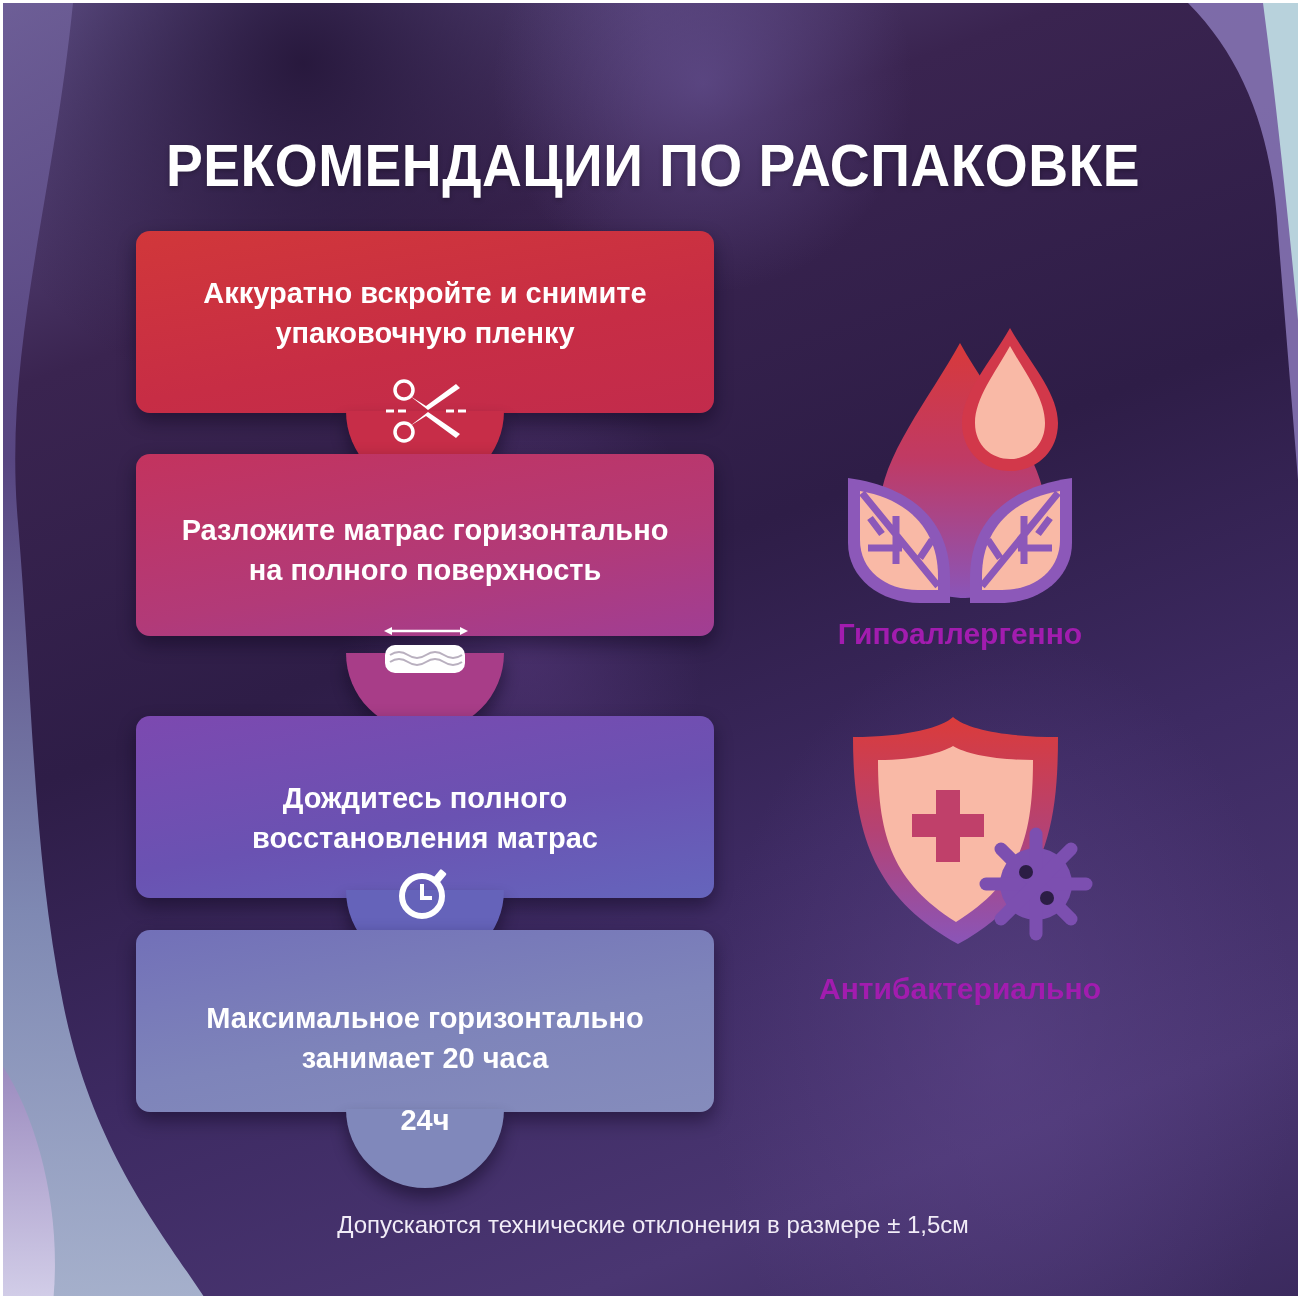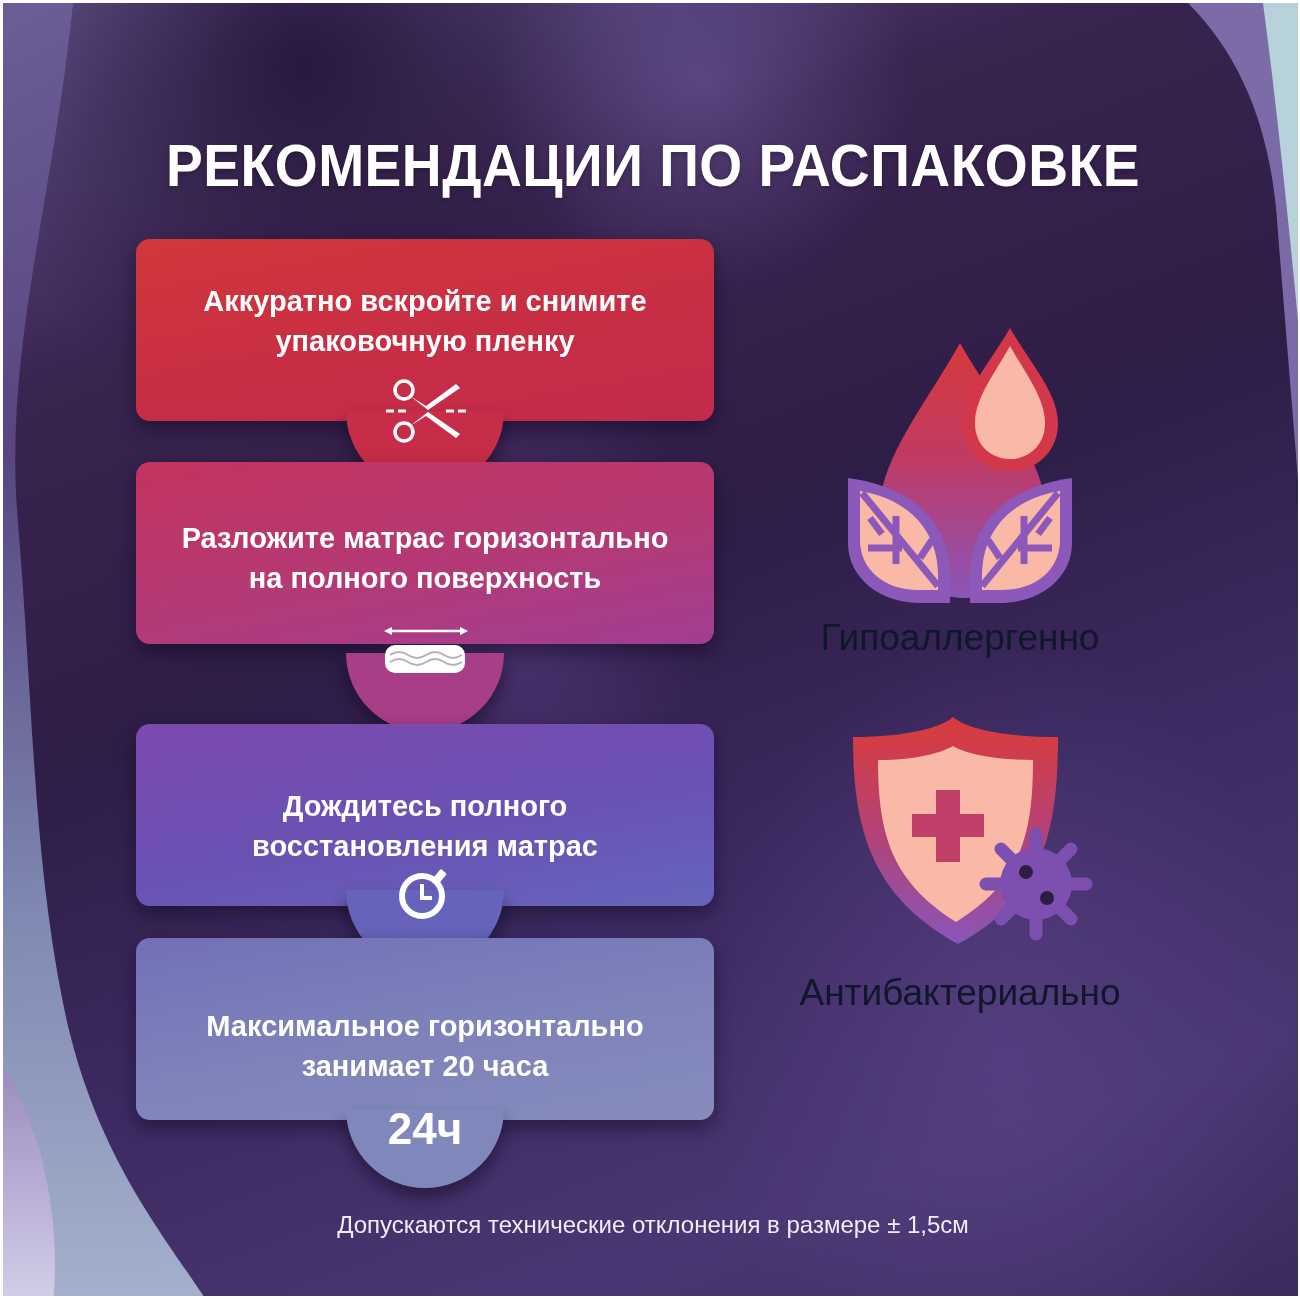--- a/index.html
+++ b/index.html
@@ -28,21 +28,20 @@
     color: #ffffff; font-weight: 700; font-size: 60px; letter-spacing: 0.5px;
     font-family: "Liberation Sans", sans-serif;
     transform: scaleX(0.92); transform-origin: center;
     text-shadow: 0 2px 6px rgba(0,0,0,0.25);
   }
 
   .card {
     position: absolute; left: 136px; width: 578px; height: 182px;
     border-radius: 14px;
     box-shadow: 0 8px 18px rgba(10,5,25,0.45);
-    margin-top: 8px;
   }
   .card .text {
     position: absolute; left: 0; right: 0; top: 42px; text-align: center;
     color: #ffffff; font-weight: 700; font-size: 29px; line-height: 40px;
     padding: 0 20px;
   }
   .tab {
     position: absolute; left: 346px; width: 158px; height: 79px;
     border-radius: 0 0 79px 79px;
     box-shadow: 0 10px 16px rgba(10,5,25,0.45);
@@ -51,21 +50,21 @@
   .card1 { top: 231px; background: linear-gradient(170deg, #d1373a 0%, #c72d45 60%, #c22b4c 100%); }
   .tab1  { top: 411px; background: #c72d48; }
   .card2 { top: 454px; background: linear-gradient(170deg, #c3335e 0%, #b23a78 60%, #a03e94 100%); }
   .tab2  { top: 653px; background: #a83d88; }
   .card3 { top: 716px; background: linear-gradient(170deg, #7c49b0 0%, #6a52b2 55%, #6565bc 100%); }
   .tab3  { top: 890px; background: #6563ba; }
   .card4 { top: 930px; background: linear-gradient(170deg, #7270b8 0%, #7e84ba 55%, #858cbc 100%); }
   .tab4  { top: 1109px; background: #8088bb; }
 
   .feature-label {
-    position: absolute; color: #0f172a; font-weight: 400; font-size: 37px;
+    position: absolute; color: #a21caf; font-weight: 700; font-size: 30px;
     text-align: center; width: 400px;
   }
 
   .footnote {
     position: absolute; left: 0; top: 1211px; width: 1300px; text-align: center;
     color: #f1ecf7; font-size: 24px; transform: translateX(3px);
   }
 </style>
 </head>
 <body>
@@ -147,21 +146,21 @@
   <rect x="44" y="10" width="8" height="12" rx="1.5" transform="rotate(40 48 16)" fill="#ffffff"></rect>
 </svg>
 
 <div class="card card4">
   <div class="text" style="top:68px">
     <div>Максимальное горизонтально</div>
     <div>занимает 20 часа</div>
   </div>
 </div>
 <div class="tab tab4"></div>
-<div style="position:absolute;left:346px;top:1104px;width:158px;text-align:center;color:#fff;font-weight:700;font-size:44px;">24ч</div>
+<div style="position:absolute;left:346px;top:1104px;width:158px;text-align:center;color:#fff;font-weight:700;font-size:29px;">24ч</div>
 
 <svg style="position:absolute;left:840px;top:328px" width="240" height="280" viewBox="0 0 240 280">
   <defs>
     <linearGradient id="g1" x1="0" y1="0" x2="0" y2="1">
       <stop offset="0" stop-color="#d8393a"></stop>
       <stop offset="0.45" stop-color="#c03a64"></stop>
       <stop offset="1" stop-color="#8a55b8"></stop>
     </linearGradient>
   </defs>
 

